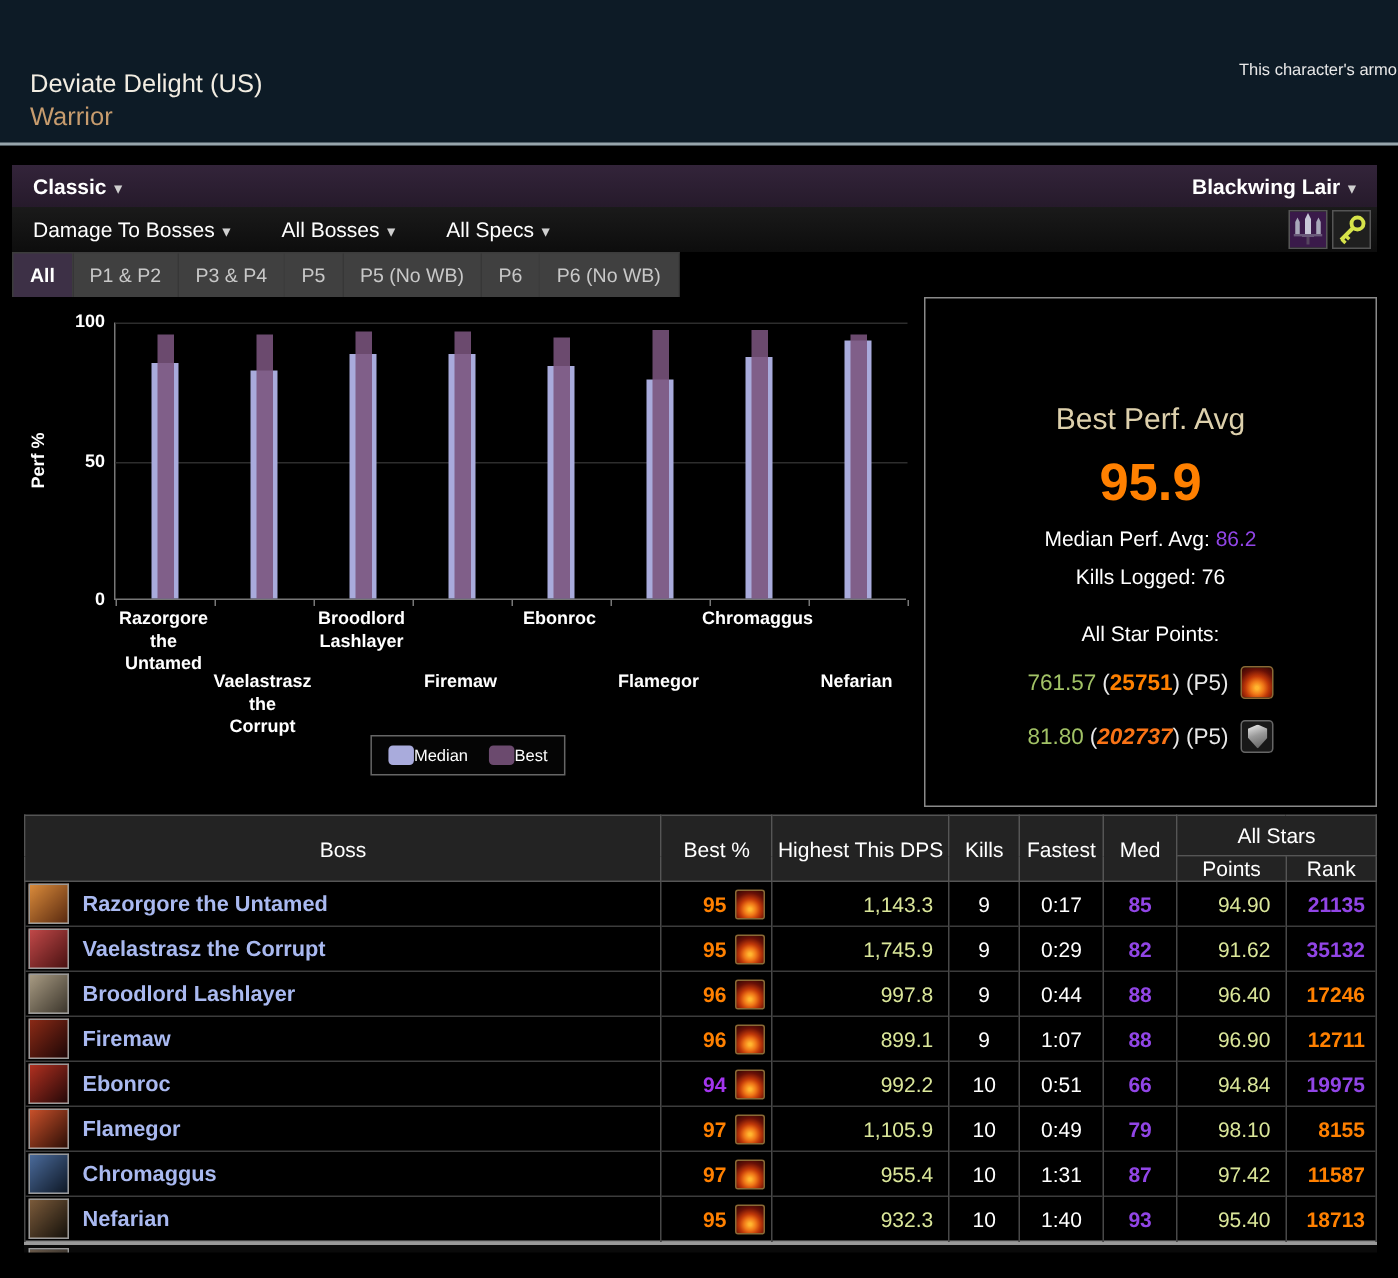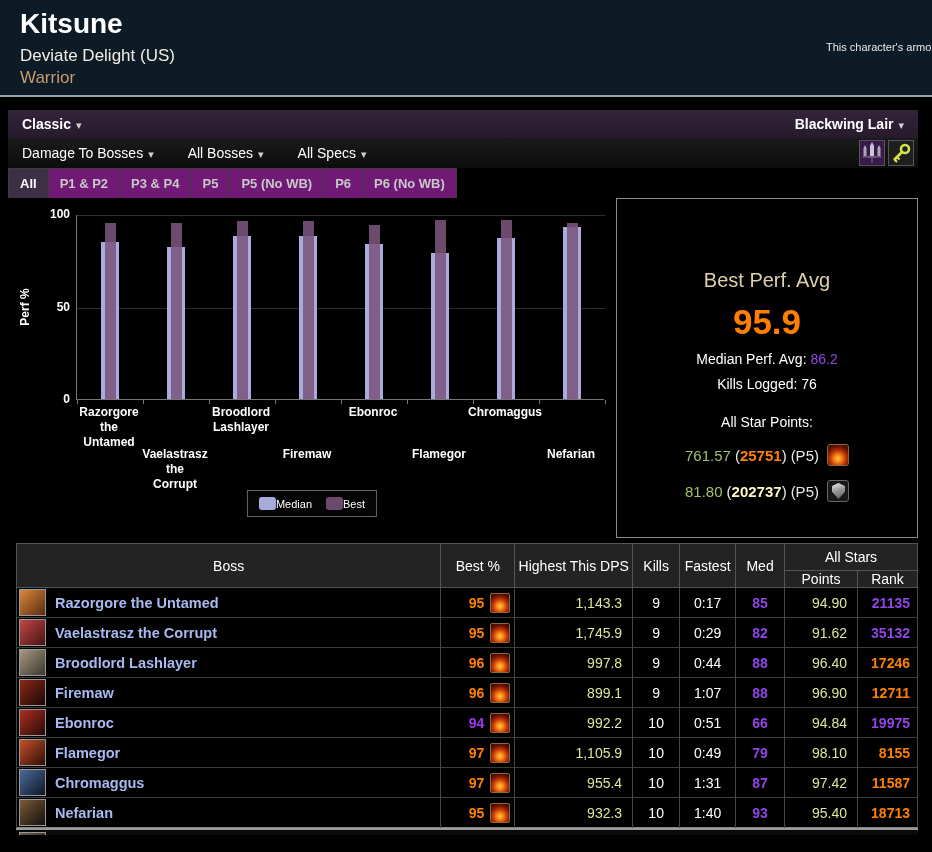--- a/index.html
+++ b/index.html
@@ -26,21 +26,21 @@
   #filter-bar { width:910px; height:30px; background:linear-gradient(#1a1a1a,#0d0d0d);
     display:flex; align-items:center; padding:0 14px; position:relative; }
   .filter-item { color:#fff; font-size:14px; margin-right:34px; cursor:pointer; }
   #filter-icons { position:absolute; right:4px; top:2px; display:flex; gap:3px; }
   .icon-btn { width:26px; height:26px; border:1px solid #555; background:#1f1f1f;
     display:flex; align-items:center; justify-content:center; }
 
   
   #tabs { width:910px; height:30px; display:flex; background:#000; }
   .tab { height:30px; padding:0 11px; line-height:29px; font-size:13px; color:#c8c8c8;
-    background:#701a75; border-right:1px solid #3c3c3c; border-top:1px solid #3c3c3c; cursor:pointer; white-space:nowrap;font-weight:bold; }
+    background:#404040; border-right:1px solid #3c3c3c; border-top:1px solid #3c3c3c; cursor:pointer; white-space:nowrap; }
   .tab:first-child { border-left:1px solid #3c3c3c; }
   .tab.active { background:#3d3046; color:#fff; font-weight:bold; }
 
   
   #chart-row { display:flex; width:910px; height:340px; }
   #chart-panel { position:relative; width:608px; height:340px; background:#000; }
   #chart-plot { position:absolute; left:68px; top:17px; width:528px; height:185px;
     border-left:1px solid #777; border-bottom:1px solid #777; }
   .gridline { position:absolute; left:0; width:528px; height:1px; background:#2d2d2d; }
   .bar { position:absolute; bottom:0; }
@@ -112,21 +112,20 @@
 
   #partial-row { margin-left:8px; width:902px; height:7px; border-top:2px solid #9a9a9a;
     background:#0a0a0a; overflow:hidden; position:relative; }
   #partial-icon { position:absolute; left:3px; top:2px; width:27px; height:27px;
     border:1px solid #999; background:linear-gradient(135deg,#6a5a4a,#1a1a1a); }
 </style>
 </head>
 <body>
 
 <div id="char-header">
-  <div id="char-name">Kitsune</div>
   <div id="char-server">Deviate Delight (US)</div>
   <div id="char-class" style="color: rgb(199, 156, 110);">Warrior</div>
   <div id="armory-note">This character's armor</div>
 </div>
 
 <div id="main">
 
   <div id="zone-bar">
     <div class="zone-label">
       <span>Classic</span><span class="caret">▾</span>
@@ -274,21 +273,21 @@
       <div id="allstar-label">All Star Points:</div>
       <div>
           <div class="allstar-row">
             <span class="as-points">761.57</span>
             <span><span class="as-paren">(</span><span style="color: rgb(255, 128, 0); font-weight: bold;">25751</span><span class="as-paren">)</span></span>
             <span class="as-phase">(P5)</span>
             <span class="spec-icon-fire"></span>
           </div>
           <div class="allstar-row">
             <span class="as-points">81.80</span>
-            <span><span class="as-paren">(</span><span style="color: #fef9c3; font-weight: bold;">202737</span><span class="as-paren">)</span></span>
+            <span><span class="as-paren">(</span><span style="color: #f97316; font-weight: bold; font-style: italic;">202737</span><span class="as-paren">)</span></span>
             <span class="as-phase">(P5)</span>
             <span class="spec-icon-shield"></span>
           </div>
         </div>
     </div>
   </div>
 
   <div id="boss-table-wrap">
     <table>
       <colgroup>

